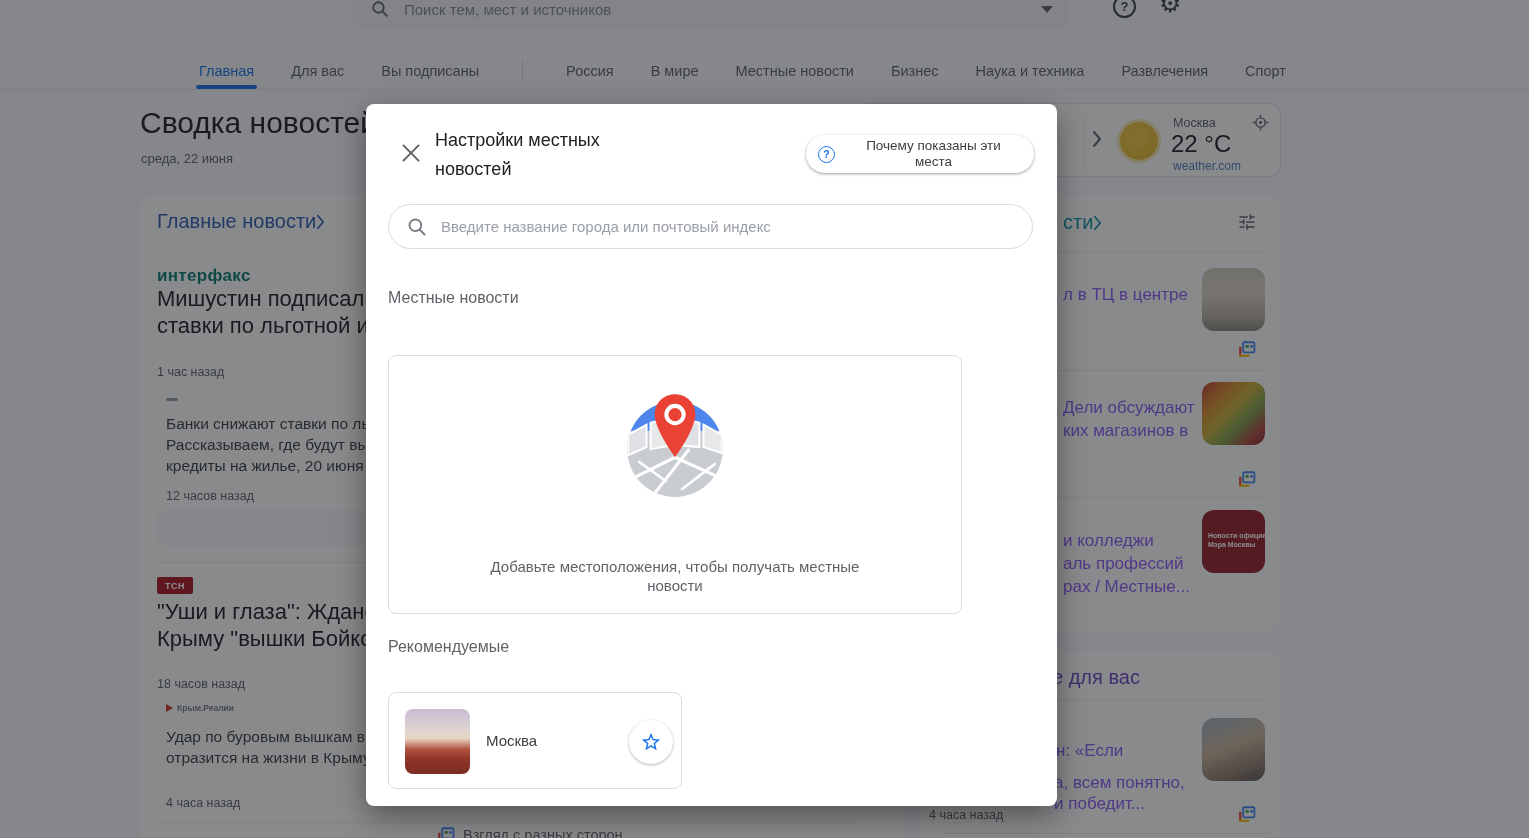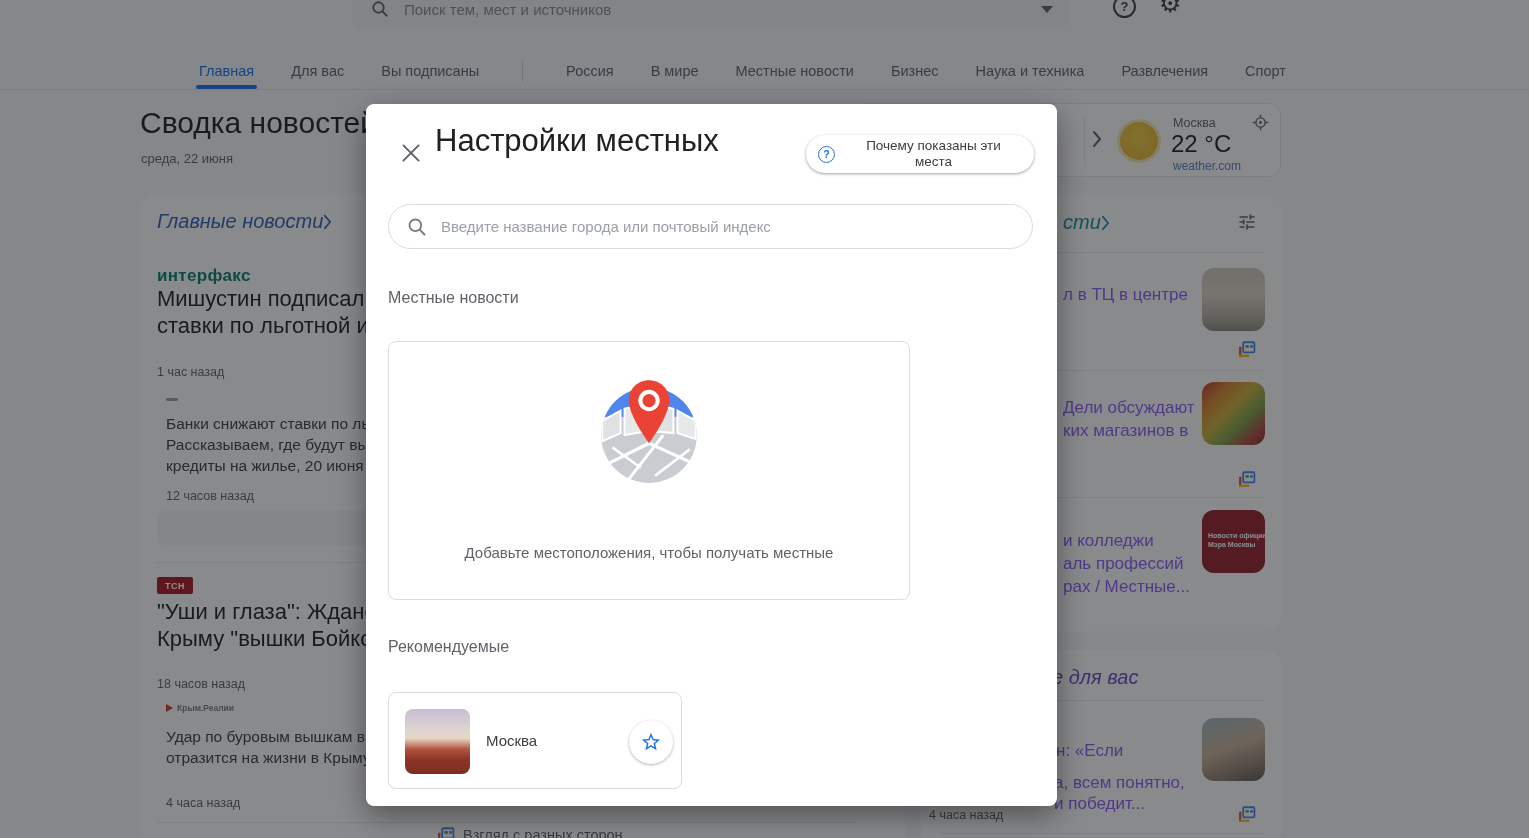--- a/index.html
+++ b/index.html
@@ -31,21 +31,21 @@
   .showcase .vdiv { position:absolute; left:228px; top:12px; width:1px; height:50px; background:#e8eaed; }
   .chev-svg { stroke:#5f6368; stroke-width:2; fill:none; stroke-linecap:round; stroke-linejoin:round; }
   .weather-chev { left:236px; top:26px; }
   .sun { left:264px; top:18px; width:38px; height:38px; border-radius:50%; background:radial-gradient(circle at 45% 40%, #f2ca45, #e2b32a); box-shadow:0 0 0 3px rgba(243,214,120,.55); }
   .w-city { left:317px; top:12px; font-size:12.5px; color:#5f6368; }
   .w-temp { left:315px; top:26px; font-size:24px; color:#202124; }
   .w-src  { left:317px; top:55px; font-size:12px; color:#557ebf; }
   .gps    { left:396px; top:10px; }
 
   .card-left { left:140px; top:195px; width:765px; height:660px; overflow:hidden; position:absolute; }
-  .sec-head { font-size:20px; display:flex; align-items:center; gap:0;font-style:italic; }
+  .sec-head { font-size:20px; display:flex; align-items:center; gap:0; }
   .head-blue { color:#2f5fb3; }
   .head-teal { color:#1391a5; }
   .head-purple { color:#6f47c5; }
   .src-interfax { left:17px; top:71px; font-size:17px; color:#0b7d74; letter-spacing:.3px; font-weight:bold; }
   .hl { font-size:22px; color:#202124; white-space:nowrap; }
   .ts { font-size:12.5px; color:#5f6368; white-space:nowrap; }
   .sub-dash { left:26px; top:203px; width:12px; height:3px; background:#9aa0a6; border-radius:2px; }
   .sub-line { font-size:15.5px; color:#3c4043; white-space:nowrap; }
   .strip { left:17px; top:315px; width:700px; height:36px; background:#f4f6f8; border-radius:10px; }
   .hdiv { height:1px; background:#e8eaed; }
@@ -64,29 +64,29 @@
   .thumb-red .micro { font-size:4.5px; color:rgba(255,255,255,.7); margin-bottom:9px; white-space:nowrap; }
   .thumb-red .t1 { font-size:7px; font-weight:bold; color:#fff; white-space:nowrap; }
   .thumb-red .t2 { font-size:7px; font-weight:bold; color:#fff; white-space:nowrap; margin-top:2px; }
   .thumb-face { background:linear-gradient(160deg,#9fb6c4 0%,#c9b39a 45%,#8a7a6d 80%,#5c564f 100%); }
 
   .scrim { left:0; top:0; width:1529px; height:838px; background:rgba(20,22,25,.5); }
 
   
   .modal { left:366px; top:104px; width:691px; height:702px; background:#fff; border-radius:8px; box-shadow:0 10px 30px rgba(0,0,0,.4); position:absolute; }
   .m-close { left:32px; top:36px; width:26px; height:26px; cursor:pointer; }
-  .m-title { left:69px; top:22px; width:310px; font-size:31px; line-height:29px; color:#202124; }
+  .m-title { left:69px; top:22px; width:310px; font-size:18px; line-height:29px; color:#202124; }
   .why-pill { left:440px; top:31px; width:228px; height:38px; background:#fff; border-radius:19px; box-shadow:0 1px 2px rgba(60,64,67,.3), 0 1px 3px 1px rgba(60,64,67,.15); display:flex; align-items:center; padding:0 10px 0 12px; gap:8px; cursor:pointer; }
   .q-icon { width:17px; height:17px; border:1.8px solid #1a73e8; border-radius:50%; color:#1a73e8; font-size:10.5px; font-weight:bold; display:flex; align-items:center; justify-content:center; flex:none; }
   .why-text { flex:1; text-align:center; font-size:13.5px; line-height:16px; color:#3c4043; }
   .m-search { left:22px; top:100px; width:645px; height:45px; border:1px solid #dadce0; border-radius:23px; background:#fff; display:flex; align-items:center; padding-left:18px; gap:14px; }
   .m-search input { flex:1; border:0; outline:none; font-size:15px; color:#202124; font-family:"Liberation Sans",sans-serif; background:transparent; margin-right:16px; }
   .m-search input::placeholder { color:#9aa0a6; }
   .m-label { font-size:16px; color:#5f6368; }
-  .empty-card { left:22px; top:237px; width:522px; height:259px; border:1px solid #dadce0; border-radius:8px; }
+  .empty-card { left:22px; top:251px; width:574px; height:259px; border:1px solid #dadce0; border-radius:8px; }
   .map-wrap { position:absolute; left:50%; top:26px; transform:translateX(-50%); }
   .empty-txt { position:absolute; left:0; width:100%; text-align:center; font-size:15px; color:#5f6368; }
   .rec-card { left:22px; top:588px; width:294px; height:97px; border:1px solid #dadce0; border-radius:8px; }
   .rec-thumb { position:absolute; left:16px; top:16px; width:65px; height:65px; border-radius:8px; background:linear-gradient(180deg,#c8bcd4 0%,#ddd3d2 30%,#e8d7c5 45%,#b0533f 62%,#8e3328 78%,#7c2d22 100%); }
   .rec-name { position:absolute; left:97px; top:39px; font-size:15px; color:#3c4043; }
   .star-btn { position:absolute; left:240px; top:27px; width:44px; height:44px; border-radius:50%; background:#fff; box-shadow:0 1px 3px rgba(0,0,0,.3); display:flex; align-items:center; justify-content:center; cursor:pointer; }
 </style>
 </head>
 <body>
 
@@ -249,20 +249,21 @@
 
   <div class="abs scrim"></div>
 
   <div class="modal">
     <svg class="abs m-close" viewBox="0 0 24 24">
         <line x1="5" y1="5" x2="19" y2="19" stroke="#5f6368" stroke-width="1.8" stroke-linecap="round"></line>
         <line x1="19" y1="5" x2="5" y2="19" stroke="#5f6368" stroke-width="1.8" stroke-linecap="round"></line>
       </svg>
     <div class="abs m-title">
       <div>Настройки местных</div>
+      <div>новостей</div>
     </div>
     <div class="abs why-pill">
       <div class="q-icon">?</div>
       <div class="why-text">
         <div>Почему показаны эти</div>
         <div>места</div>
       </div>
     </div>
 
     <div class="abs m-search">
@@ -293,20 +294,21 @@
             <path d="M14 96 L58 74 L102 94" stroke="#fff" stroke-width="3" fill="none"></path>
             <path d="M36 112 L72 66" stroke="#fff" stroke-width="3" fill="none"></path>
             <path d="M64 106 L98 80" stroke="#fff" stroke-width="2.5" fill="none"></path>
             <path d="M22 78 L50 98" stroke="#fff" stroke-width="2.5" fill="none"></path>
           </g>
           <path d="M58 12 C46.5 12 38 20.8 38 32 c0 14.8 20 42 20 42 s20 -27.2 20 -42 C78 20.8 69.5 12 58 12 Z" fill="#ea4335"></path>
           <circle cx="58" cy="32" r="8.5" fill="none" stroke="#fff" stroke-width="4"></circle>
         </svg>
       </div>
       <div class="empty-txt" style="top:202px;">Добавьте местоположения, чтобы получать местные</div>
+      <div class="empty-txt" style="top:221px;">новости</div>
     </div>
 
     <div class="abs m-label" style="left:22px; top:534px;">Рекомендуемые</div>
 
     <div class="abs rec-card">
       <div class="rec-thumb"></div>
       <div class="rec-name">Москва</div>
       <div class="star-btn">
         <svg width="22" height="22" viewBox="0 0 24 24">
             <path fill="#1a73e8" d="M22 9.24l-7.19-.62L12 2 9.19 8.63 2 9.24l5.46 4.73L5.82 21 12 17.27 18.18 21l-1.63-7.03L22 9.24zM12 15.4l-3.76 2.27 1-4.28-3.32-2.88 4.38-.38L12 6.1l1.71 4.04 4.38.38-3.32 2.88 1 4.28L12 15.4z"></path>

